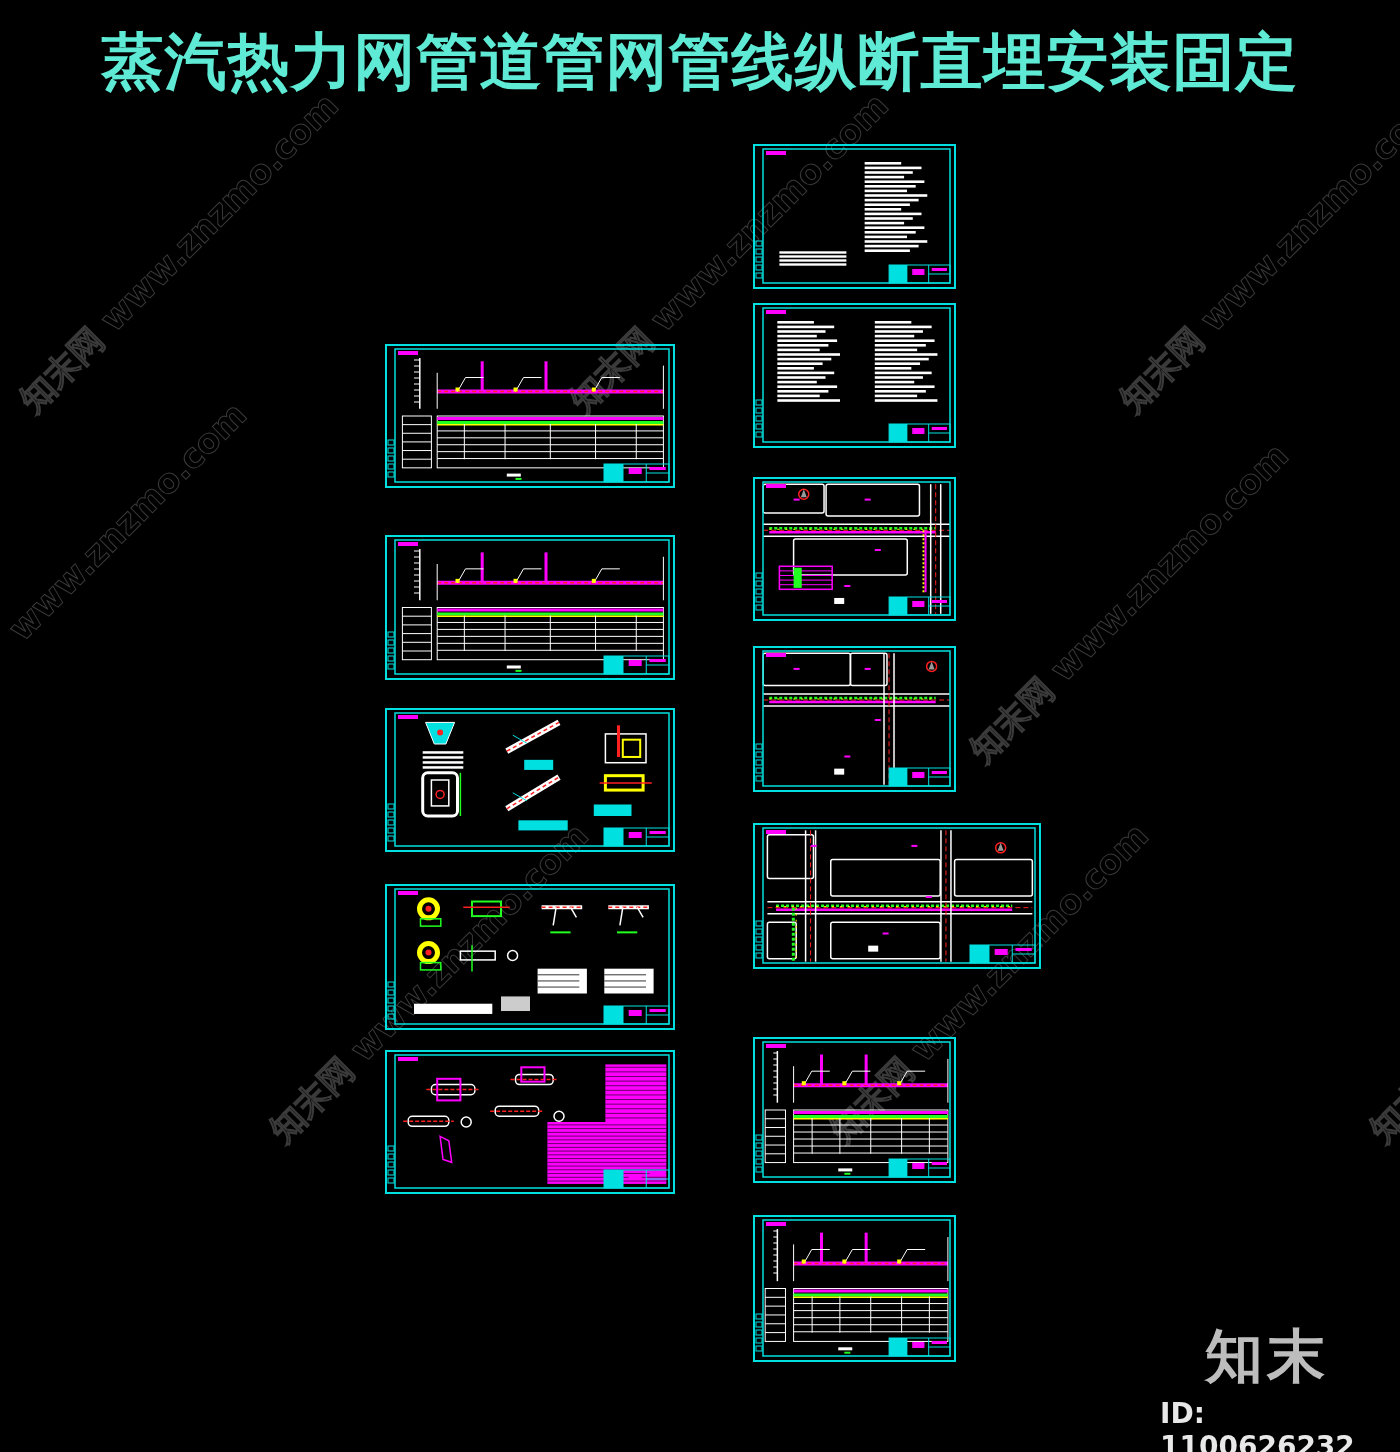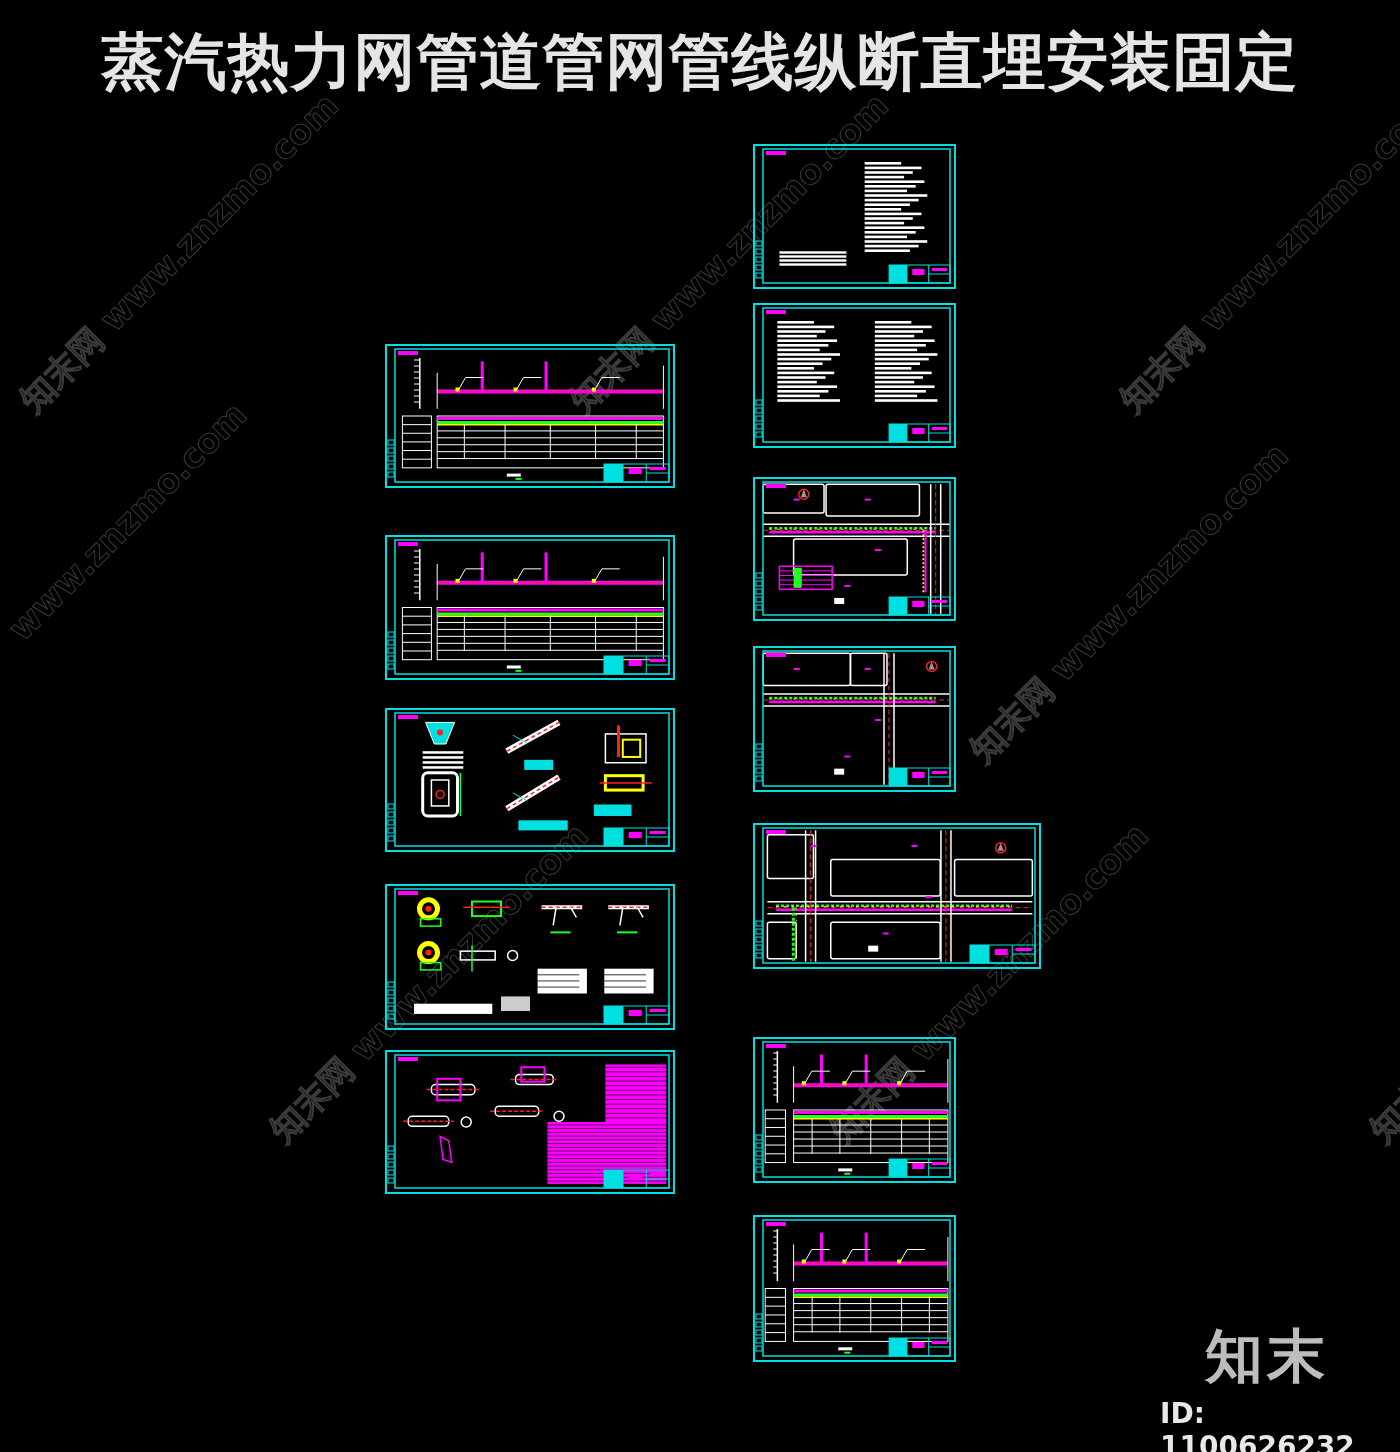--- a/index.html
+++ b/index.html
@@ -1,19 +1,19 @@
 <!DOCTYPE html>
 <html><head>
 <meta charset="utf-8">
 <style>
   html, body { margin:0; padding:0; background:#000; }
   body { width:1400px; height:1452px; position:relative; overflow:hidden; font-family:"DejaVu Sans", sans-serif; }
   .title {
     position:absolute; left:0; top:22px; width:1400px; text-align:center;
-    color:#e5e5e5; font-size:62px; font-weight:bold; letter-spacing:1px; line-height:80px;
+    color:#5eead4; font-size:62px; font-weight:bold; letter-spacing:1px; line-height:80px;
     font-family:"DejaVu Sans", sans-serif;
   }
   .wm {
     position:absolute; color:#2a2a2a; font-size:34px; font-weight:bold;
     transform-origin:left top; transform:rotate(-45deg); white-space:nowrap;
     font-family:"DejaVu Sans", sans-serif; -webkit-text-stroke:1px #3a3a3a; color:transparent;
   }
   .sheet { position:absolute; }
   .sheet svg { display:block; }
   .brand { position:absolute; left:1205px; top:1318px; color:#bdbdbd; font-size:58px; font-weight:bold; letter-spacing:4px; font-family:Liberation Mono, monospace; }

